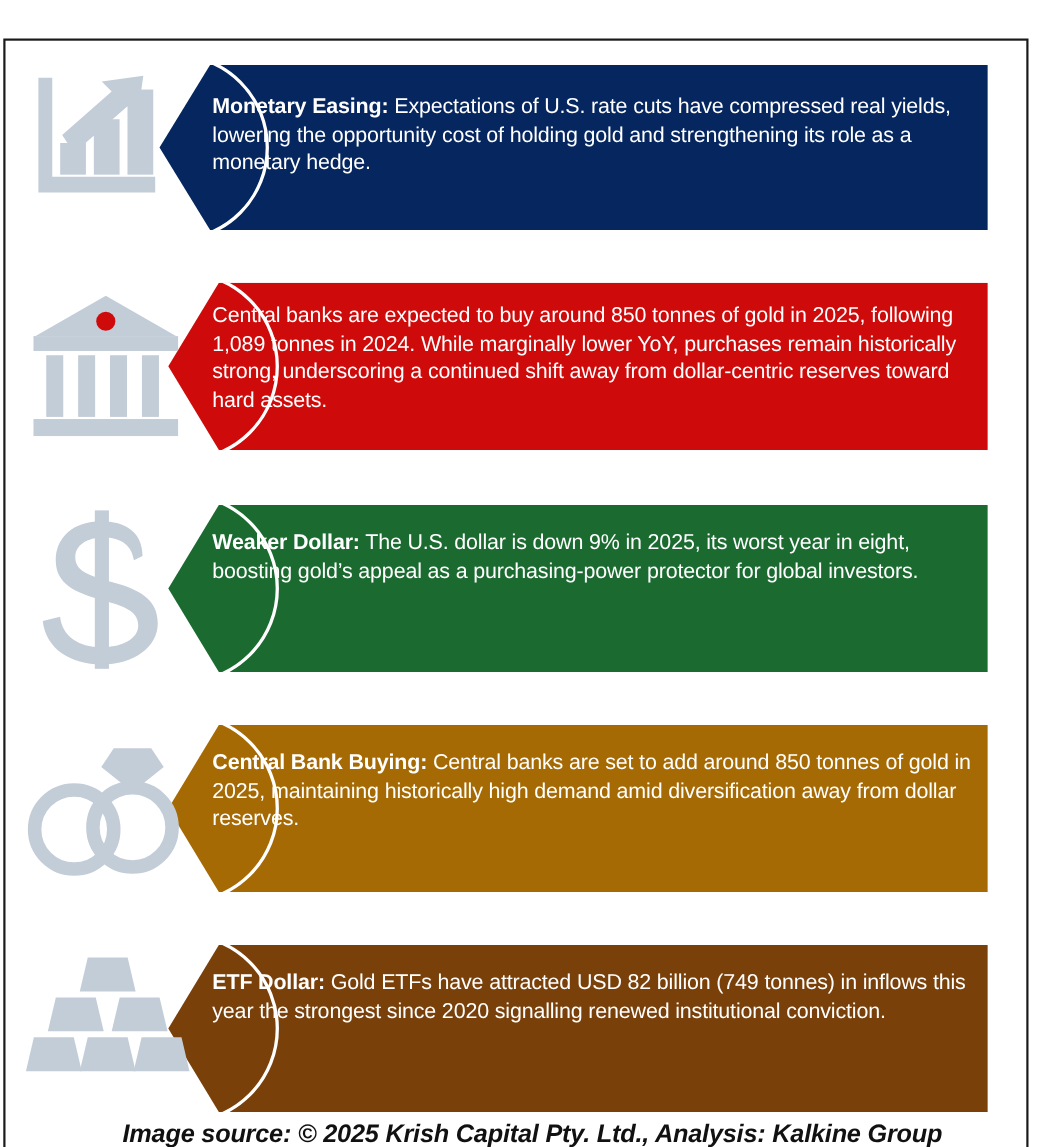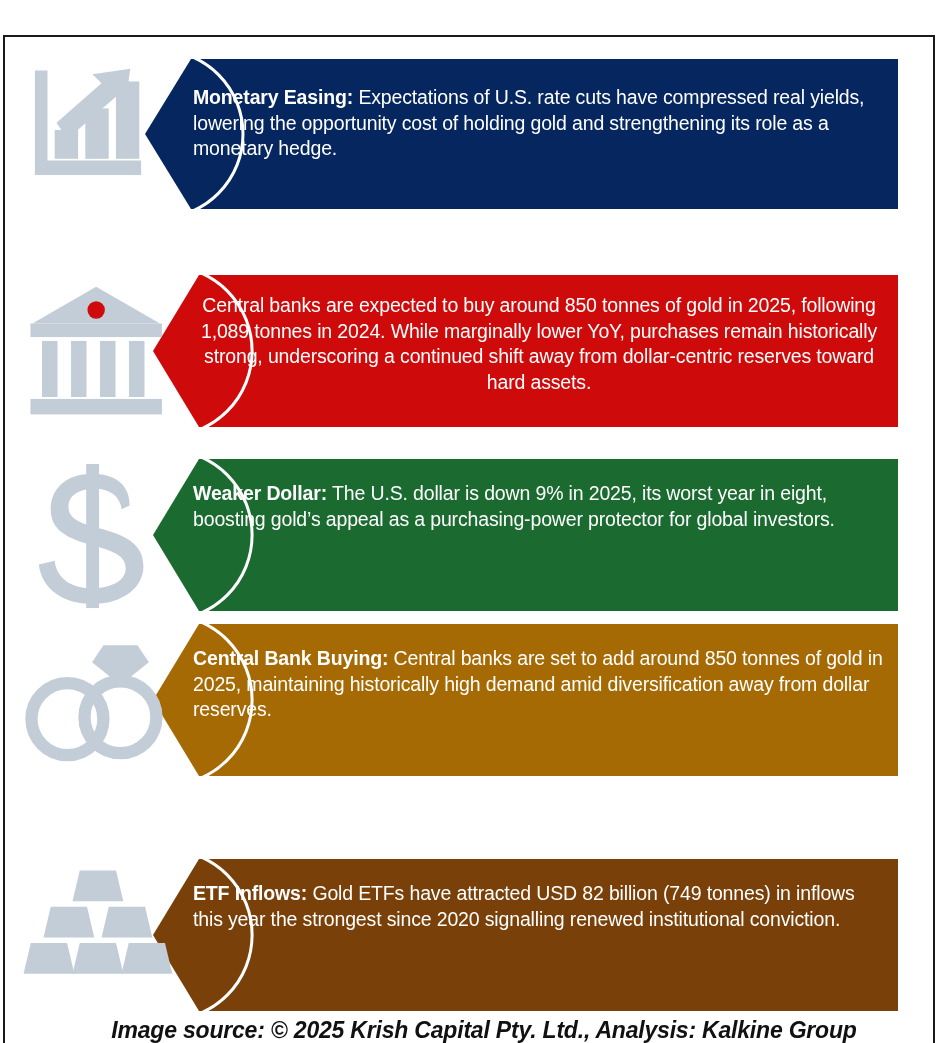--- a/index.html
+++ b/index.html
@@ -75,21 +75,21 @@
       <g fill="#c3cdd8">
         <path d="M6,4 L20,4 L20,104 L124,104 L124,120 L6,120 Z"></path>
         <rect x="28" y="70" width="26" height="32"></rect>
         <rect x="62" y="46" width="26" height="56"></rect>
         <rect x="96" y="16" width="26" height="86"></rect>
         <path d="M30,62 L80,18 L70,8 L112,2 L106,44 L96,33 L42,80 Z"></path>
       </g>
         </svg>
         <div class="txt" style="left: 188px; top: 26px; width: 692px;"><b>Monetary Easing:</b><span> Expectations of U.S. rate cuts have compressed real yields, lowering the opportunity cost of holding gold and strengthening its role as a monetary hedge.</span></div>
       </div>
-      <div class="row" style="top: 238px; height: 184px; text-align: center;">
+      <div class="row" style="top: 220px; height: 184px;">
         <svg class="banner-svg" width="893" height="152">
           <path d="M194,0 L893,0 L893,152 L194,152 L148,76 Z" fill="#ce0a0a"></path>
           <path d="M162,-9.120000000000005 A 85.12 85.12 0 0 1 162,161.12" fill="none" stroke="#ffffff" stroke-width="3"></path>
         </svg>
         <svg class="icon-svg" viewBox="0 0 150 150" width="148" height="145" style="left: 22px; top: 6px;">
       <g fill="#c3cdd8">
         <path d="M70,6 L136,44 L4,44 Z"></path>
         <circle cx="70" cy="30" r="9" fill="#ce0a0a"></circle>
         <rect x="2" y="44" width="136" height="14"></rect>
         <rect x="14" y="62" width="16" height="58"></rect>
@@ -107,21 +107,21 @@
           <path d="M162,-9.120000000000005 A 85.12 85.12 0 0 1 162,161.12" fill="none" stroke="#ffffff" stroke-width="3"></path>
         </svg>
         <svg class="icon-svg" viewBox="0 0 150 150" width="148" height="150" style="left: 22px; top: 2px;">
       <g fill="#c3cdd8">
         <rect x="60" y="2" width="13" height="146"></rect>
         <path d="M104,44 C104,22 88,12 66,12 C40,12 24,27 24,48 C24,70 42,78 68,85 C90,91 100,96 100,108 C100,120 86,128 66,128 C45,128 30,118 28,100 L12,104 C15,130 38,144 66,144 C96,144 118,128 118,106 C118,83 100,74 72,67 C50,61 42,56 42,45 C42,34 53,27 68,27 C84,27 94,34 96,48 Z"></path>
       </g>
         </svg>
         <div class="txt" style="left: 188px; top: 22px; width: 692px;"><b>Weaker Dollar:</b><span> The U.S. dollar is down 9% in 2025, its worst year in eight, boosting gold’s appeal as a purchasing-power protector for global investors.</span></div>
       </div>
-      <div class="row" style="top: 587px; height: 152px;">
+      <div class="row" style="top: 622px; height: 152px;">
         <svg class="banner-svg" width="893" height="152">
           <path d="M194,0 L893,0 L893,152 L194,152 L148,76 Z" fill="#a66a04"></path>
           <path d="M162,-9.120000000000005 A 85.12 85.12 0 0 1 162,161.12" fill="none" stroke="#ffffff" stroke-width="3"></path>
         </svg>
         <svg class="icon-svg" viewBox="0 0 150 150" width="160" height="142" style="left: 8px; top: 8px;">
       <g fill="none" stroke="#c3cdd8" stroke-width="13">
         <circle cx="48" cy="92" r="38"></circle>
         <circle cx="104" cy="90" r="38"></circle>
       </g>
       <g fill="#c3cdd8">
@@ -138,17 +138,17 @@
         <svg class="icon-svg" viewBox="0 0 150 150" width="160" height="136" style="left: 12px; top: 6px;">
       <g fill="#c3cdd8">
         <path d="M56,6 L96,6 L104,40 L48,40 Z"></path>
         <path d="M24,46 L64,46 L72,80 L16,80 Z"></path>
         <path d="M88,46 L128,46 L136,80 L80,80 Z"></path>
         <path d="M2,86 L42,86 L50,120 L-6,120 Z"></path>
         <path d="M56,86 L96,86 L104,120 L48,120 Z"></path>
         <path d="M110,86 L150,86 L158,120 L102,120 Z"></path>
       </g>
         </svg>
-        <div class="txt" style="left: 188px; top: 22px; width: 692px;"><b>ETF Inflows:</b><span> Gold ETFs have attracted USD 82 billion (749 tonnes) in inflows this year the strongest since 2020 signalling renewed institutional conviction.</span></div>
+        <div class="txt" style="left: 188px; top: 22px; width: 692px;"><b>ETF Dollar:</b><span> Gold ETFs have attracted USD 82 billion (749 tonnes) in inflows this year the strongest since 2020 signalling renewed institutional conviction.</span></div>
       </div>
     </div>
   <div id="caption" style="top: 980px;">Image source: © 2025 Krish Capital Pty. Ltd., Analysis: Kalkine Group</div>
 </div>
 
 </body></html>

